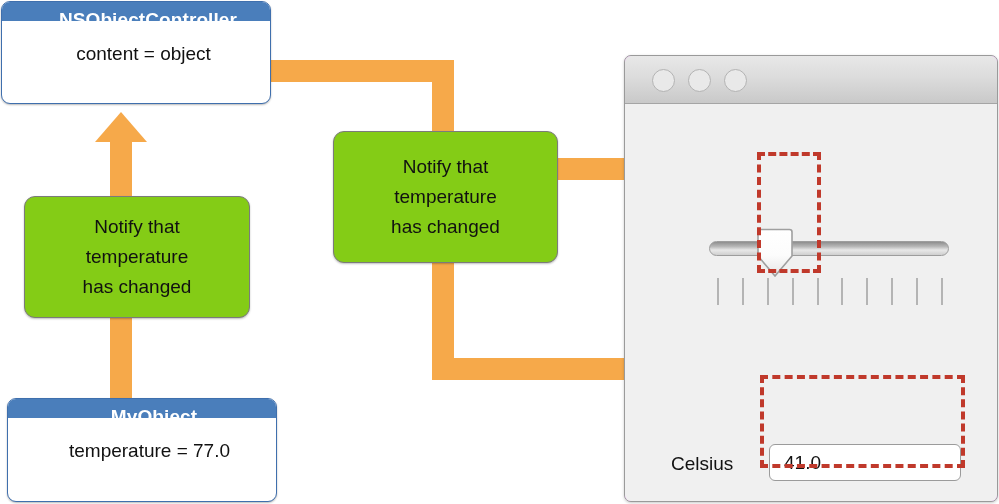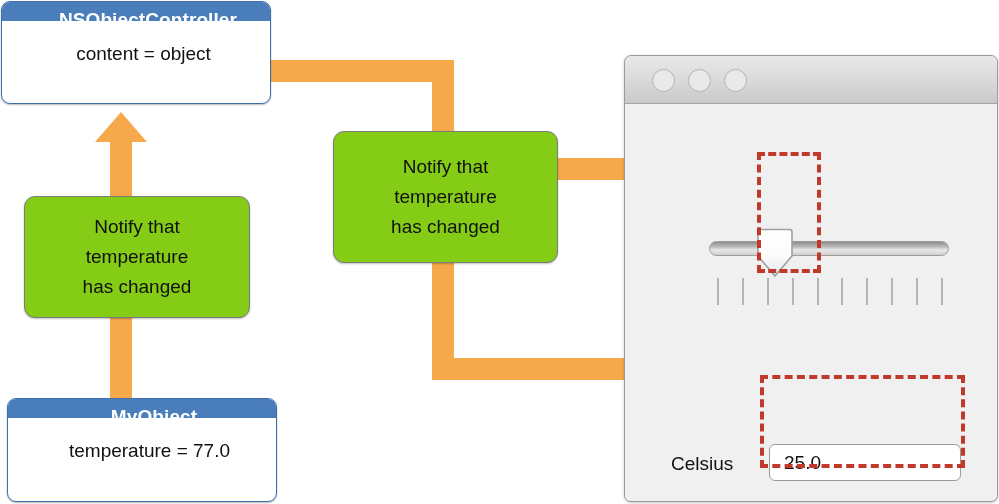--- a/index.html
+++ b/index.html
@@ -258,21 +258,21 @@
           <div class="tick" style="left: 82.6667px;"></div>
           <div class="tick" style="left: 107.556px;"></div>
           <div class="tick" style="left: 132.444px;"></div>
           <div class="tick" style="left: 157.333px;"></div>
           <div class="tick" style="left: 182.222px;"></div>
           <div class="tick" style="left: 207.111px;"></div>
           <div class="tick" style="left: 232px;"></div>
         </div>
 
       <div id="celsius-label">Celsius</div>
-      <div id="celsius-field">25.0</div>
+      <div id="celsius-field">41.0</div>
 
     </div>
   </div>
 
   <div class="redbox" id="redbox-slider"></div>
   <div class="redbox" id="redbox-field"></div>
 
 </div>
 
 </body></html>

